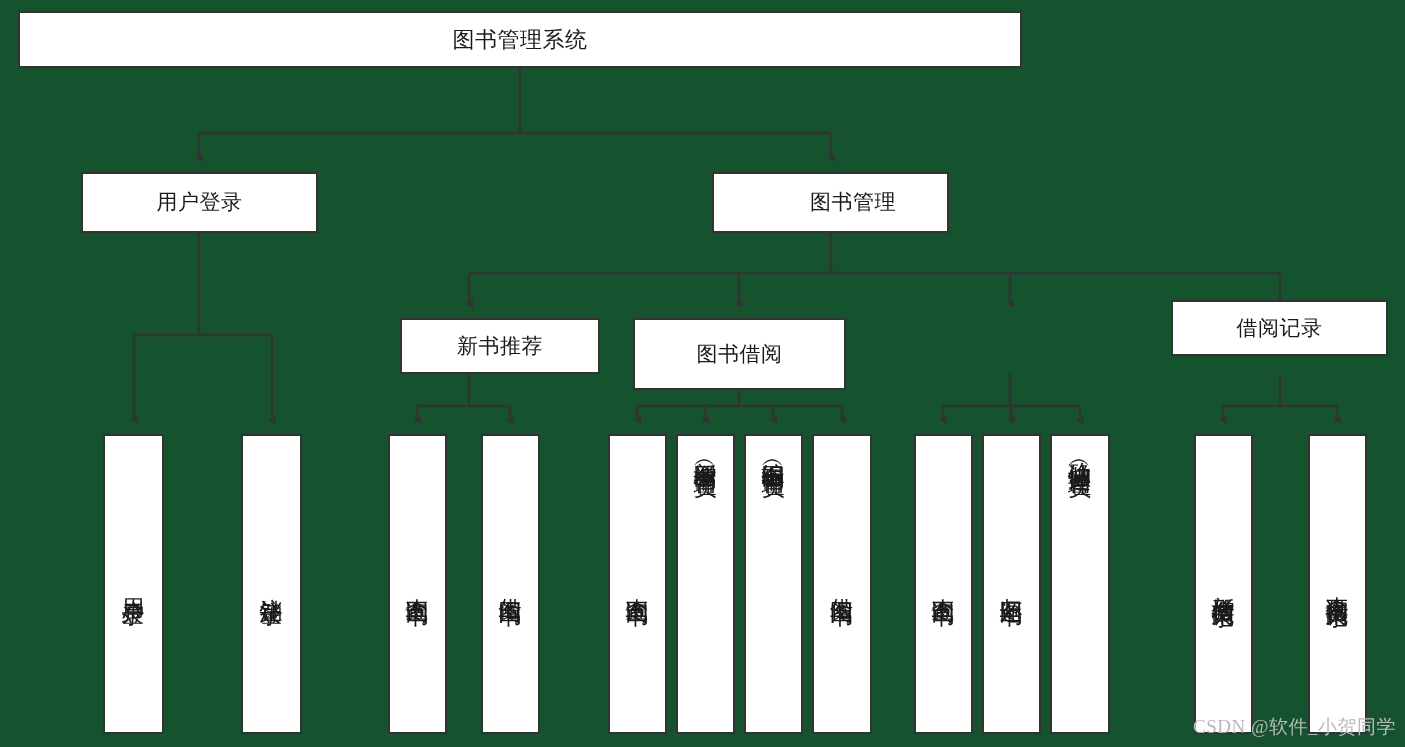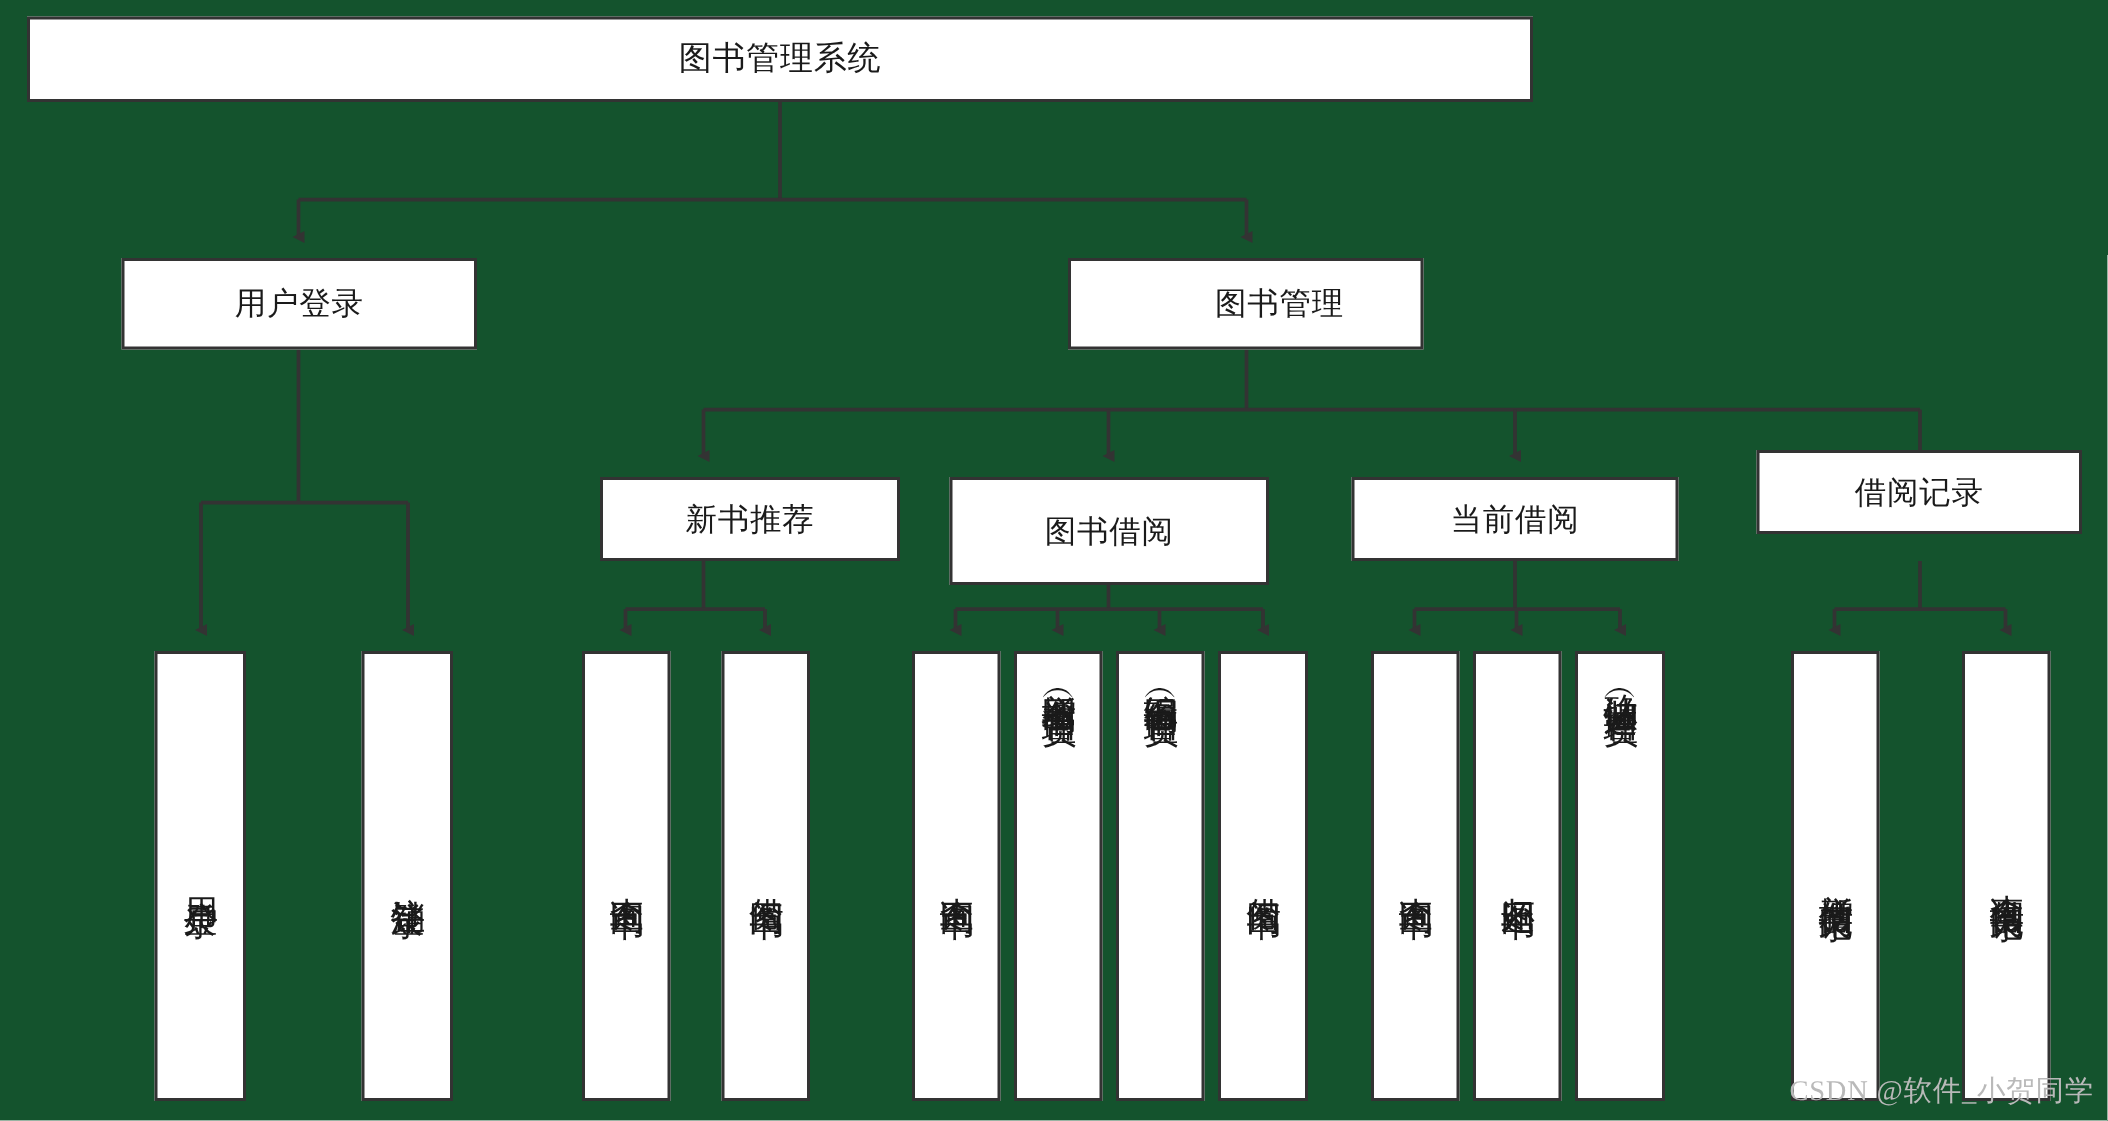--- a/index.html
+++ b/index.html
@@ -141,23 +141,20 @@
   <div class="node horiz" style="left:712px; top:172px; width:237px; height:61px;padding-left:45px;">
     <span class="label">图书管理</span>
   </div>
 
   <div class="node horiz" style="left:360px; top:318px; width:200px; height:56px;margin-left:40px;">
     <span class="label">新书推荐</span>
   </div>
   <div class="node horiz" style="left:633px; top:318px; width:213px; height:72px;">
     <span class="label">图书借阅</span>
   </div>
-  <div class="node horiz" style="left:901px; top:318px; width:218px; height:56px;">
-    <span class="label">当前借阅</span>
-  </div>
   <div class="node horiz" style="left:1171px; top:300px; width:217px; height:56px;">
     <span class="label">借阅记录</span>
   </div>
 
   <div class="node vert mid" style="left:103px; top:434px; width:61px; height:300px;">
     <span class="label">用户登录</span>
   </div>
   <div class="node vert mid" style="left:241px; top:434px; width:61px; height:300px;">
     <span class="label">注销登录</span>
   </div>

